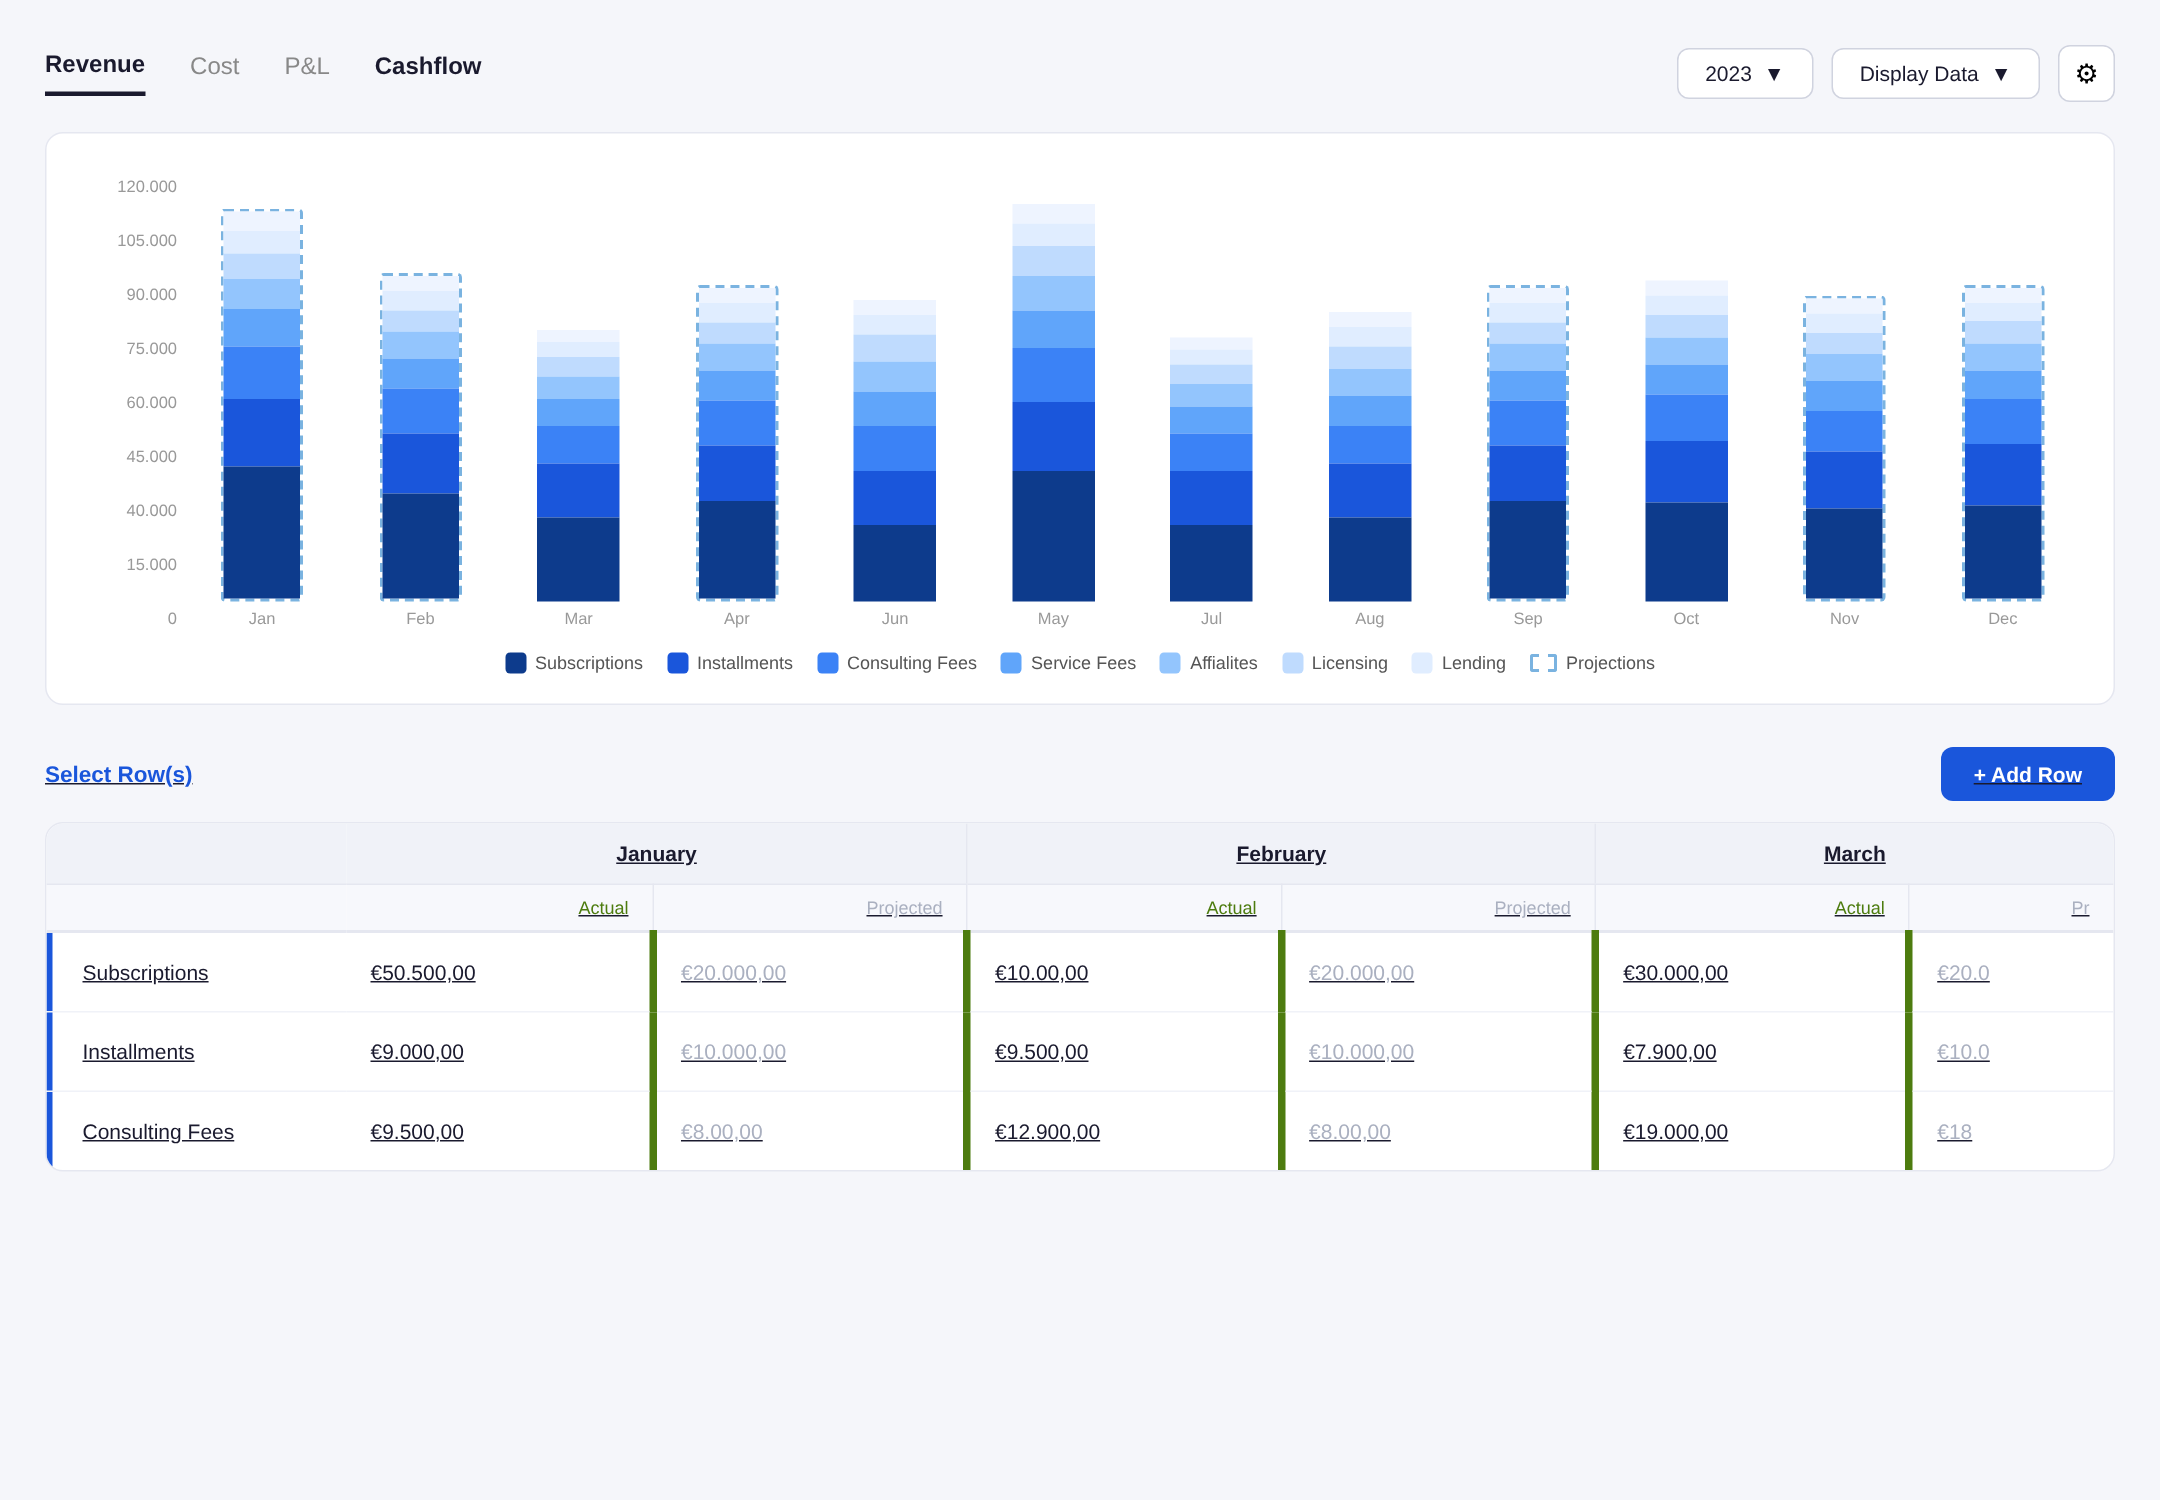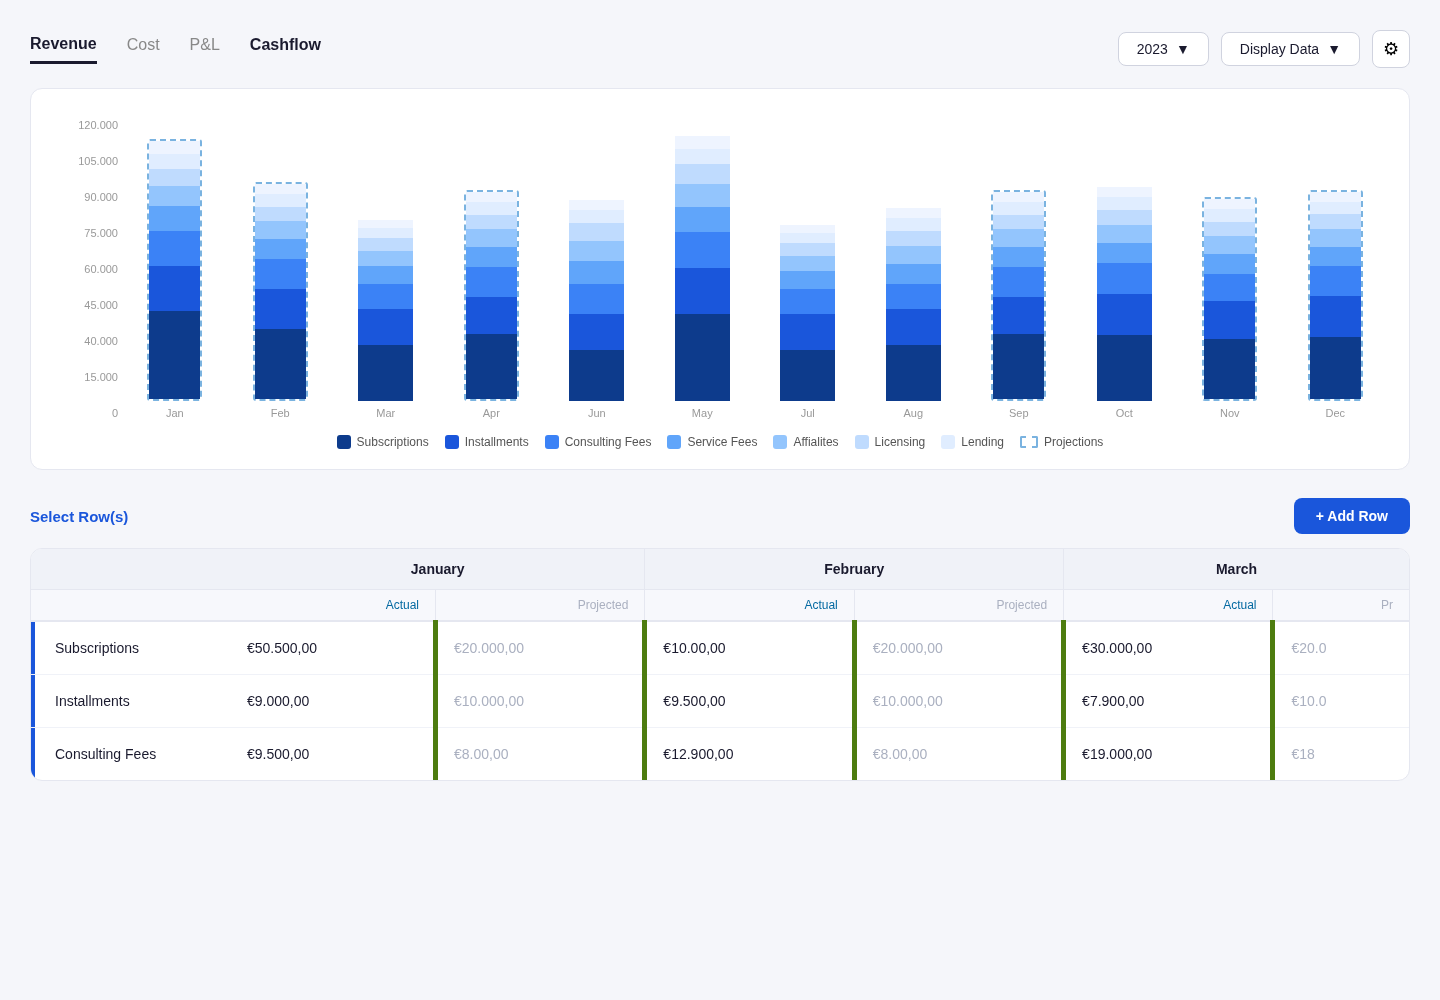--- a/index.html
+++ b/index.html
@@ -179,20 +179,21 @@
     .legend-dot.dashed {
       border: 2px dashed #7ab3e0;
       background: transparent;
       width: 18px;
       height: 12px;
       border-radius: 2px;
     }
     
     .table-section {
       margin-top: 28px;
+      text-decoration: underline;
     }
     .table-header-row {
       display: flex;
       align-items: center;
       justify-content: space-between;
       margin-bottom: 14px;
     }
     .select-rows-label {
       font-size: 15px;
       color: #1a56db;
@@ -231,21 +232,21 @@
       padding: 12px 16px;
       text-align: center;
       border-bottom: 1px solid #e5e7f0;
     }
     thead tr.month-row th.row-name-col {
       background: #f0f2f8;
     }
     thead tr.sub-header th {
       background: #f7f8fc;
       font-size: 12px;
-      color: #0369a1;
+      color: #4d7c0f;
       font-weight: 400;
       padding: 8px 16px;
       text-align: right;
       border-bottom: 2px solid #e5e7f0;
     }
     thead tr.sub-header th.row-name-col {
       text-align: left;
     }
     tbody tr {
       border-bottom: 1px solid #f0f2f8;

